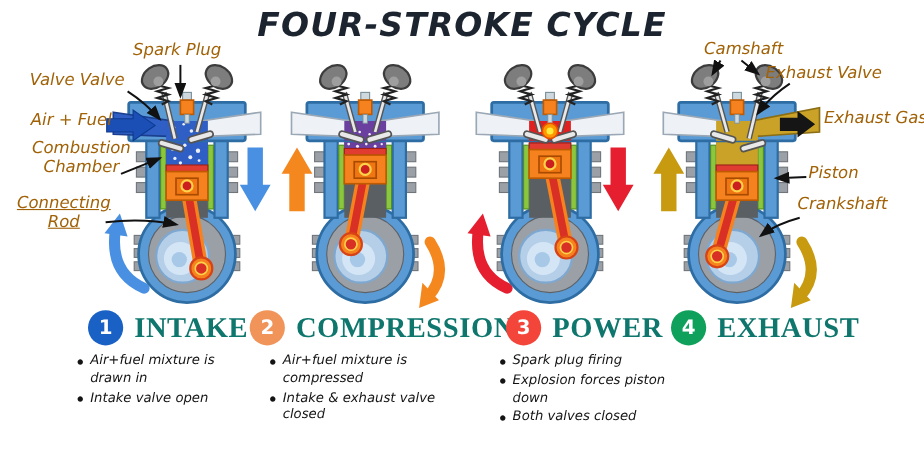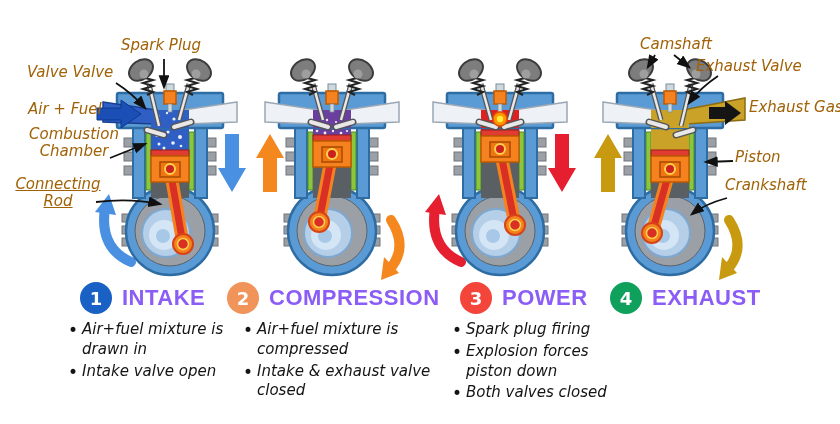--- a/index.html
+++ b/index.html
@@ -23,33 +23,34 @@
 
   #overlay { position:absolute; left:0; top:0; pointer-events:none; z-index:5; }
 
   .stage { position:absolute; top:282px; }
   .stage-head { display:flex; align-items:center; gap:10px; }
   .badge {
     width:32px; height:32px; border-radius:50%; color:#ffffff;
     font-size:18px; font-weight:bold; display:flex; align-items:center; justify-content:center;
     flex:0 0 32px;
   }
-  .stage-name { font-size:22px; font-weight:800; color:#8b5cf6; letter-spacing:0.5px; font-family:Liberation Sans, sans-serif; }
+  .stage-name { font-size:26px; font-weight:800; color:#0f766e; letter-spacing:0.5px; font-family:Liberation Serif, serif; }
   .stage ul { list-style:none; margin-top:6px; }
   .stage li {
-    position:relative; padding-left:16px; font-size:15px; font-style:italic;
+    position:relative; padding-left:16px; font-size:12px; font-style:italic;
     color:#141414; line-height:1.32; margin-bottom:2px;
   }
   .stage li::before { content:"\2022"; position:absolute; left:2px; top:-1px; font-style:normal; font-size:17px; }
 </style>
 </head>
 <body>
 
 <div class="canvas">
 
+  <h1 class="title">FOUR-STROKE CYCLE</h1>
 
   <div class="engine" id="eng0" style="left:95px;top:50px;">
       <svg width="150" height="230" viewBox="0 0 150 230">
         <g>
           <path d="M36,212 Q4,198 10,158" stroke="#4a90e2" stroke-width="10" fill="none" stroke-linecap="round"></path>
           <polygon points="14,144 0,162 21,165" fill="#4a90e2"></polygon>
         </g>
         <polygon points="130,84 144,84 144,118 151,118 137,142 123,118 130,118" fill="#4a90e2"></polygon>
         <g fill="#9aa0a6" stroke="#70757a" stroke-width="1">
           <rect x="27" y="164" width="7" height="8"></rect>

